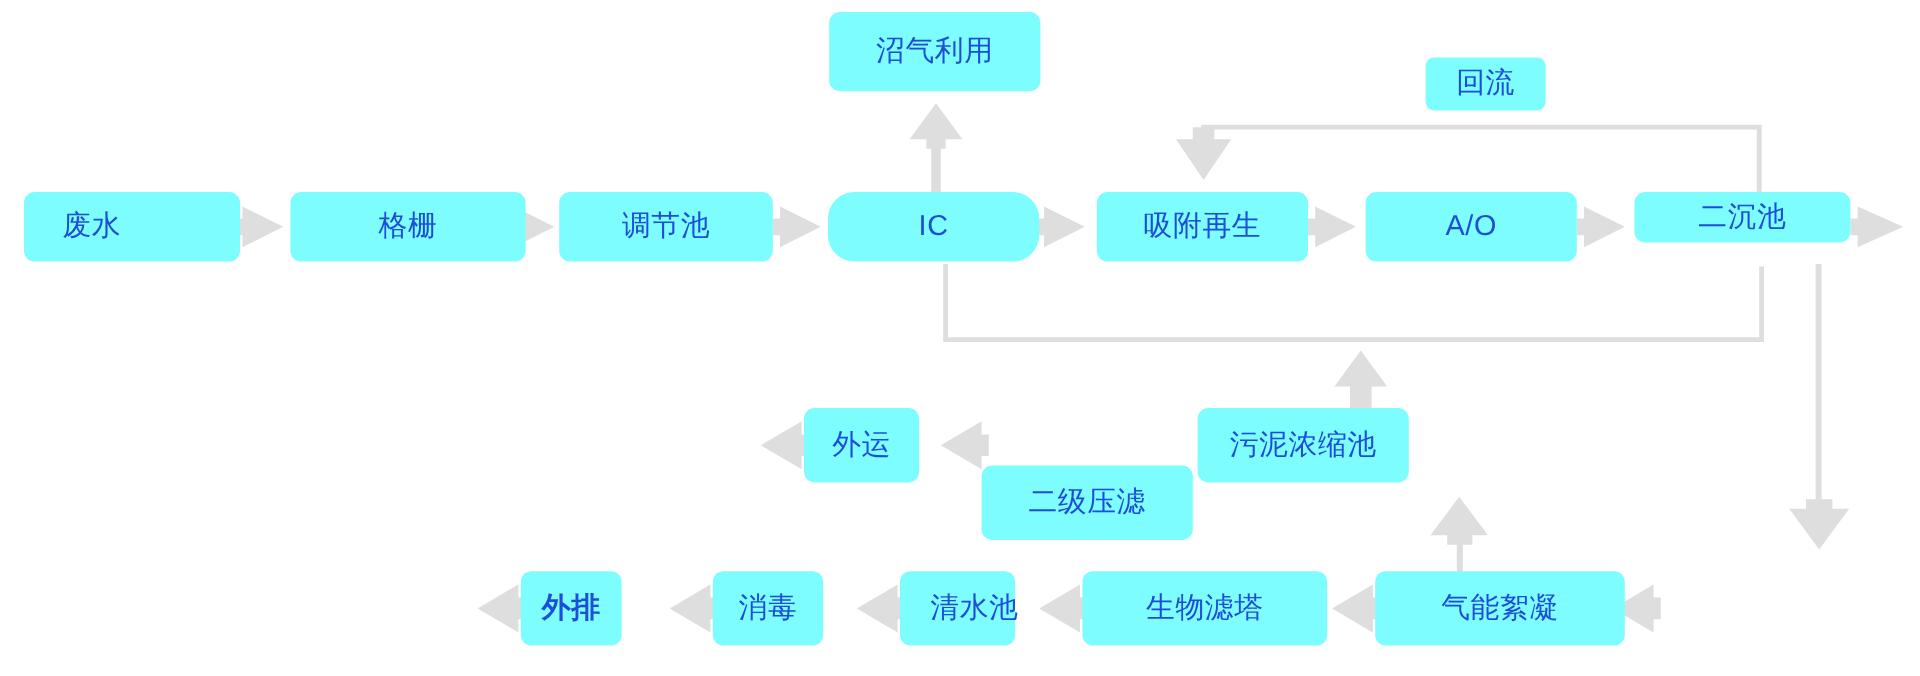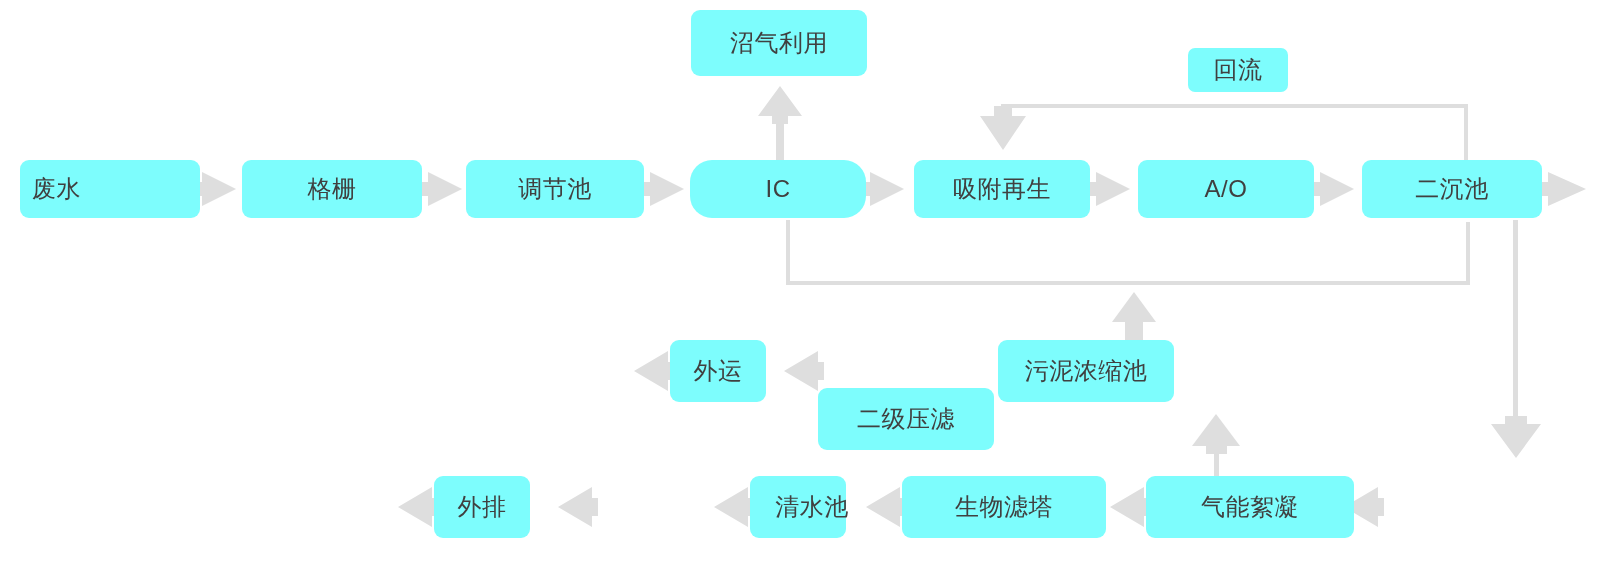--- a/index.html
+++ b/index.html
@@ -17,30 +17,30 @@
     background: #ffffff;
     overflow: hidden;
   }
   .node {
     position: absolute;
     background: #7DFDFD;
     border-radius: 9px;
     display: flex;
     align-items: center;
     justify-content: center;
-    color: #404040;
+    color: #1d4ed8;
     font-size: 24px;
     line-height: 1;
     letter-spacing: 0.5px;
     box-sizing: border-box;
     white-space: nowrap;
   }
   .node.align-left {
     justify-content: flex-start;
-    padding-left: 12px;
+    padding-left: 32px;
   }
   svg#wires {
     position: absolute;
     left: 0;
     top: 0;
     width: 1600px;
     height: 563px;
     pointer-events: none;
   }
   .watermark {
@@ -112,41 +112,41 @@
     <g fill="#DEDEDE" stroke="none">
       <rect x="1214" y="440" width="5" height="42"></rect>
       <path d="M1216 414 L1240 446 L1227 446 L1227 454 L1206 454 L1206 446 L1192 446 Z"></path>
     </g>
   </svg>
 
   <div class="node align-left" style="left:20px;  top:160px; width:180px; height:58px;">
     <span>废水</span>
   </div>
 
-  <div class="node" style="left:242px; top:160px; width:180px; height:58px;">
+  <div class="node" style="left:242px; top:160px; width:196px; height:58px;">
     <span>格栅</span>
   </div>
 
   <div class="node" style="left:466px; top:160px; width:178px; height:58px;">
     <span>调节池</span>
   </div>
 
   <div class="node" style="left:690px; top:160px; width:176px; height:58px;border-radius:22px;">
     <span>IC</span>
   </div>
 
   <div class="node" style="left:914px; top:160px; width:176px; height:58px;">
     <span>吸附再生</span>
   </div>
 
   <div class="node" style="left:1138px; top:160px; width:176px; height:58px;">
     <span>A/O</span>
   </div>
 
-  <div class="node" style="left:1362px; top:160px; width:180px; height:58px;">
+  <div class="node" style="left:1362px; top:160px; width:180px; height:42px;">
     <span>二沉池</span>
   </div>
 
   <div class="node" style="left:691px; top:10px; width:176px; height:66px;">
     <span>沼气利用</span>
   </div>
 
   <div class="node" style="left:1188px; top:48px; width:100px; height:44px; border-radius:7px;text-align:center;">
     <span>回流</span>
   </div>
@@ -169,18 +169,21 @@
   </div>
 
   <div class="node" style="left:902px; top:476px; width:204px; height:62px;">
     <span>生物滤塔</span>
   </div>
 
   <div class="node" style="left:750px; top:476px; width:96px; height:62px;padding-left:28px;">
     <span>清水池</span>
   </div>
 
+  <div class="node" style="left:594px; top:476px; width:92px; height:62px;">
+    <span>消毒</span>
+  </div>
 
-  <div class="node" style="left:434px; top:476px; width:96px; height:62px;">
+  <div class="node" style="left:434px; top:476px; width:84px; height:62px;font-weight:bold;">
     <span>外排</span>
   </div>
 
 </div>
 
 </body></html>

